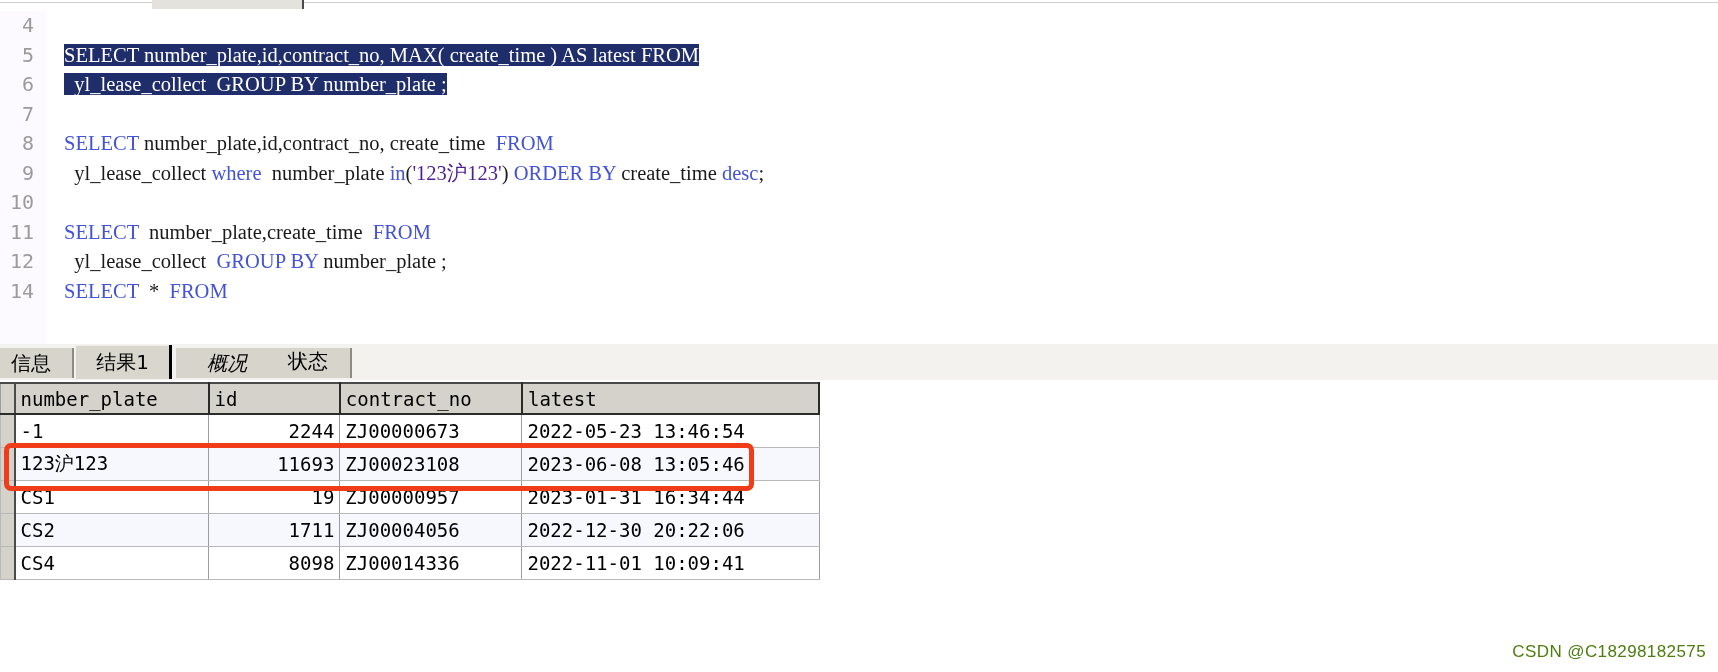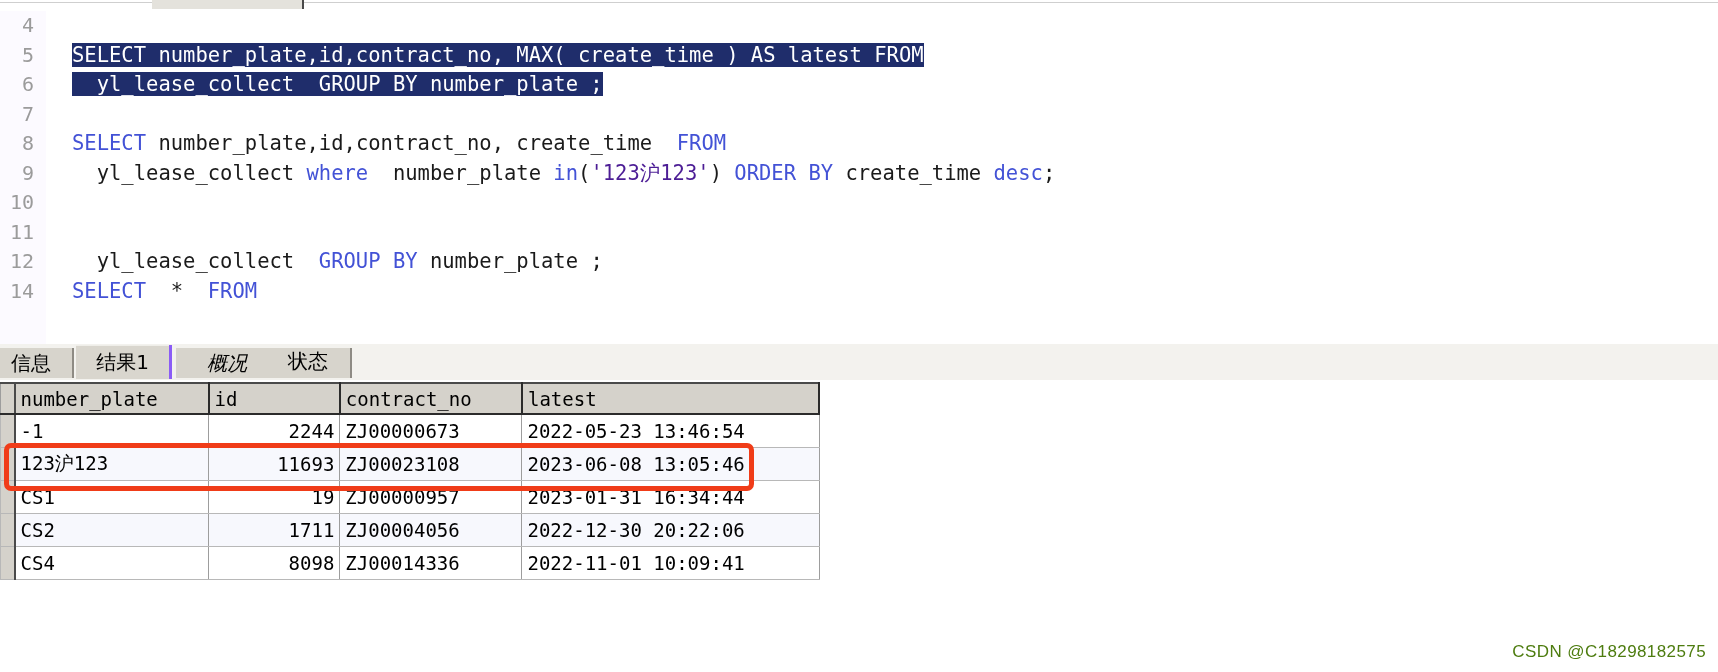--- a/index.html
+++ b/index.html
@@ -71,22 +71,23 @@
     position: absolute;
     left: 0; top: 0;
     width: 34px;
     text-align: right;
     color: #9b9b9b;
     font-family: "DejaVu Sans Mono", monospace;
     font-size: 20px;
   }
   .codetext {
     position: absolute;
-    left: 72px; top: 0;
+    left: 64px; top: 0;
     color: #1a1a1a;
+    font-family: Liberation Serif, serif;
   }
   .kw   { color: #4352d6; }
   .str  { color: #4c1d95; }
   .sel  { background: #1f2d6b; color: #ffffff; }
 
   
   .tabbar {
     position: absolute;
     top: 344px; left: 0;
     width: 1718px; height: 36px;
@@ -103,21 +104,21 @@
     font-size: 20px;
     text-align: center;
     box-sizing: border-box;
     border-right: 2px solid #8e8b84;
   }
   .tab.active {
     top: 1px;
     height: 34px;
     line-height: 34px;
     background: #d9d6ce;
-    border-right: 3px solid #8b5cf6;
+    border-right: 3px solid #000000;
     box-shadow: inset 0 1px 0 #efeee9;
   }
   .tab-info    { left: -10px;  width: 84px; }
   .tab-result  { left: 76px;   width: 96px; }
   .tab-profile { left: 176px;  width: 104px; font-style: italic; }
   .tab-status  { left: 266px;  width: 86px; font-family: Liberation Mono, monospace; }
 
   
   .grid {
     position: absolute;
@@ -196,21 +197,21 @@
 <div class="editor">
   <div class="gutter"></div>
   <div class="code-rows" id="code-rows">
       <div class="code-row"><span class="lineno">4</span><span class="codetext"></span></div>
       <div class="code-row"><span class="lineno">5</span><span class="codetext"><span class="sel">SELECT number_plate,id,contract_no, MAX( create_time ) AS latest FROM</span></span></div>
       <div class="code-row"><span class="lineno">6</span><span class="codetext"><span class="sel">  yl_lease_collect  GROUP BY number_plate ;</span></span></div>
       <div class="code-row"><span class="lineno">7</span><span class="codetext"></span></div>
       <div class="code-row"><span class="lineno">8</span><span class="codetext"><span class="kw">SELECT</span><span> number_plate,id,contract_no, create_time  </span><span class="kw">FROM</span></span></div>
       <div class="code-row"><span class="lineno">9</span><span class="codetext"><span>  yl_lease_collect </span><span class="kw">where</span><span>  number_plate </span><span class="kw">in</span><span>(</span><span class="str">'123沪123'</span><span>) </span><span class="kw">ORDER BY</span><span> create_time </span><span class="kw">desc</span><span>;</span></span></div>
       <div class="code-row"><span class="lineno">10</span><span class="codetext"></span></div>
-      <div class="code-row"><span class="lineno">11</span></div>
+      <div class="code-row"><span class="lineno">11</span><span class="codetext"><span class="kw">SELECT</span><span>  number_plate,create_time  </span><span class="kw">FROM</span></span></div>
       <div class="code-row"><span class="lineno">12</span><span class="codetext"><span>  yl_lease_collect  </span><span class="kw">GROUP BY</span><span> number_plate ;</span></span></div>
       <div class="code-row"><span class="lineno">14</span><span class="codetext"><span class="kw">SELECT</span><span>  *  </span><span class="kw">FROM</span></span></div>
     </div>
 </div>
 
 <div class="tabbar">
   <div class="tab tab-info"><span>信息</span></div>
   <div class="tab tab-result active"><span>结果1</span></div>
   <div class="tab tab-profile"><span>概况</span></div>
   <div class="tab tab-status"><span>状态</span></div>

